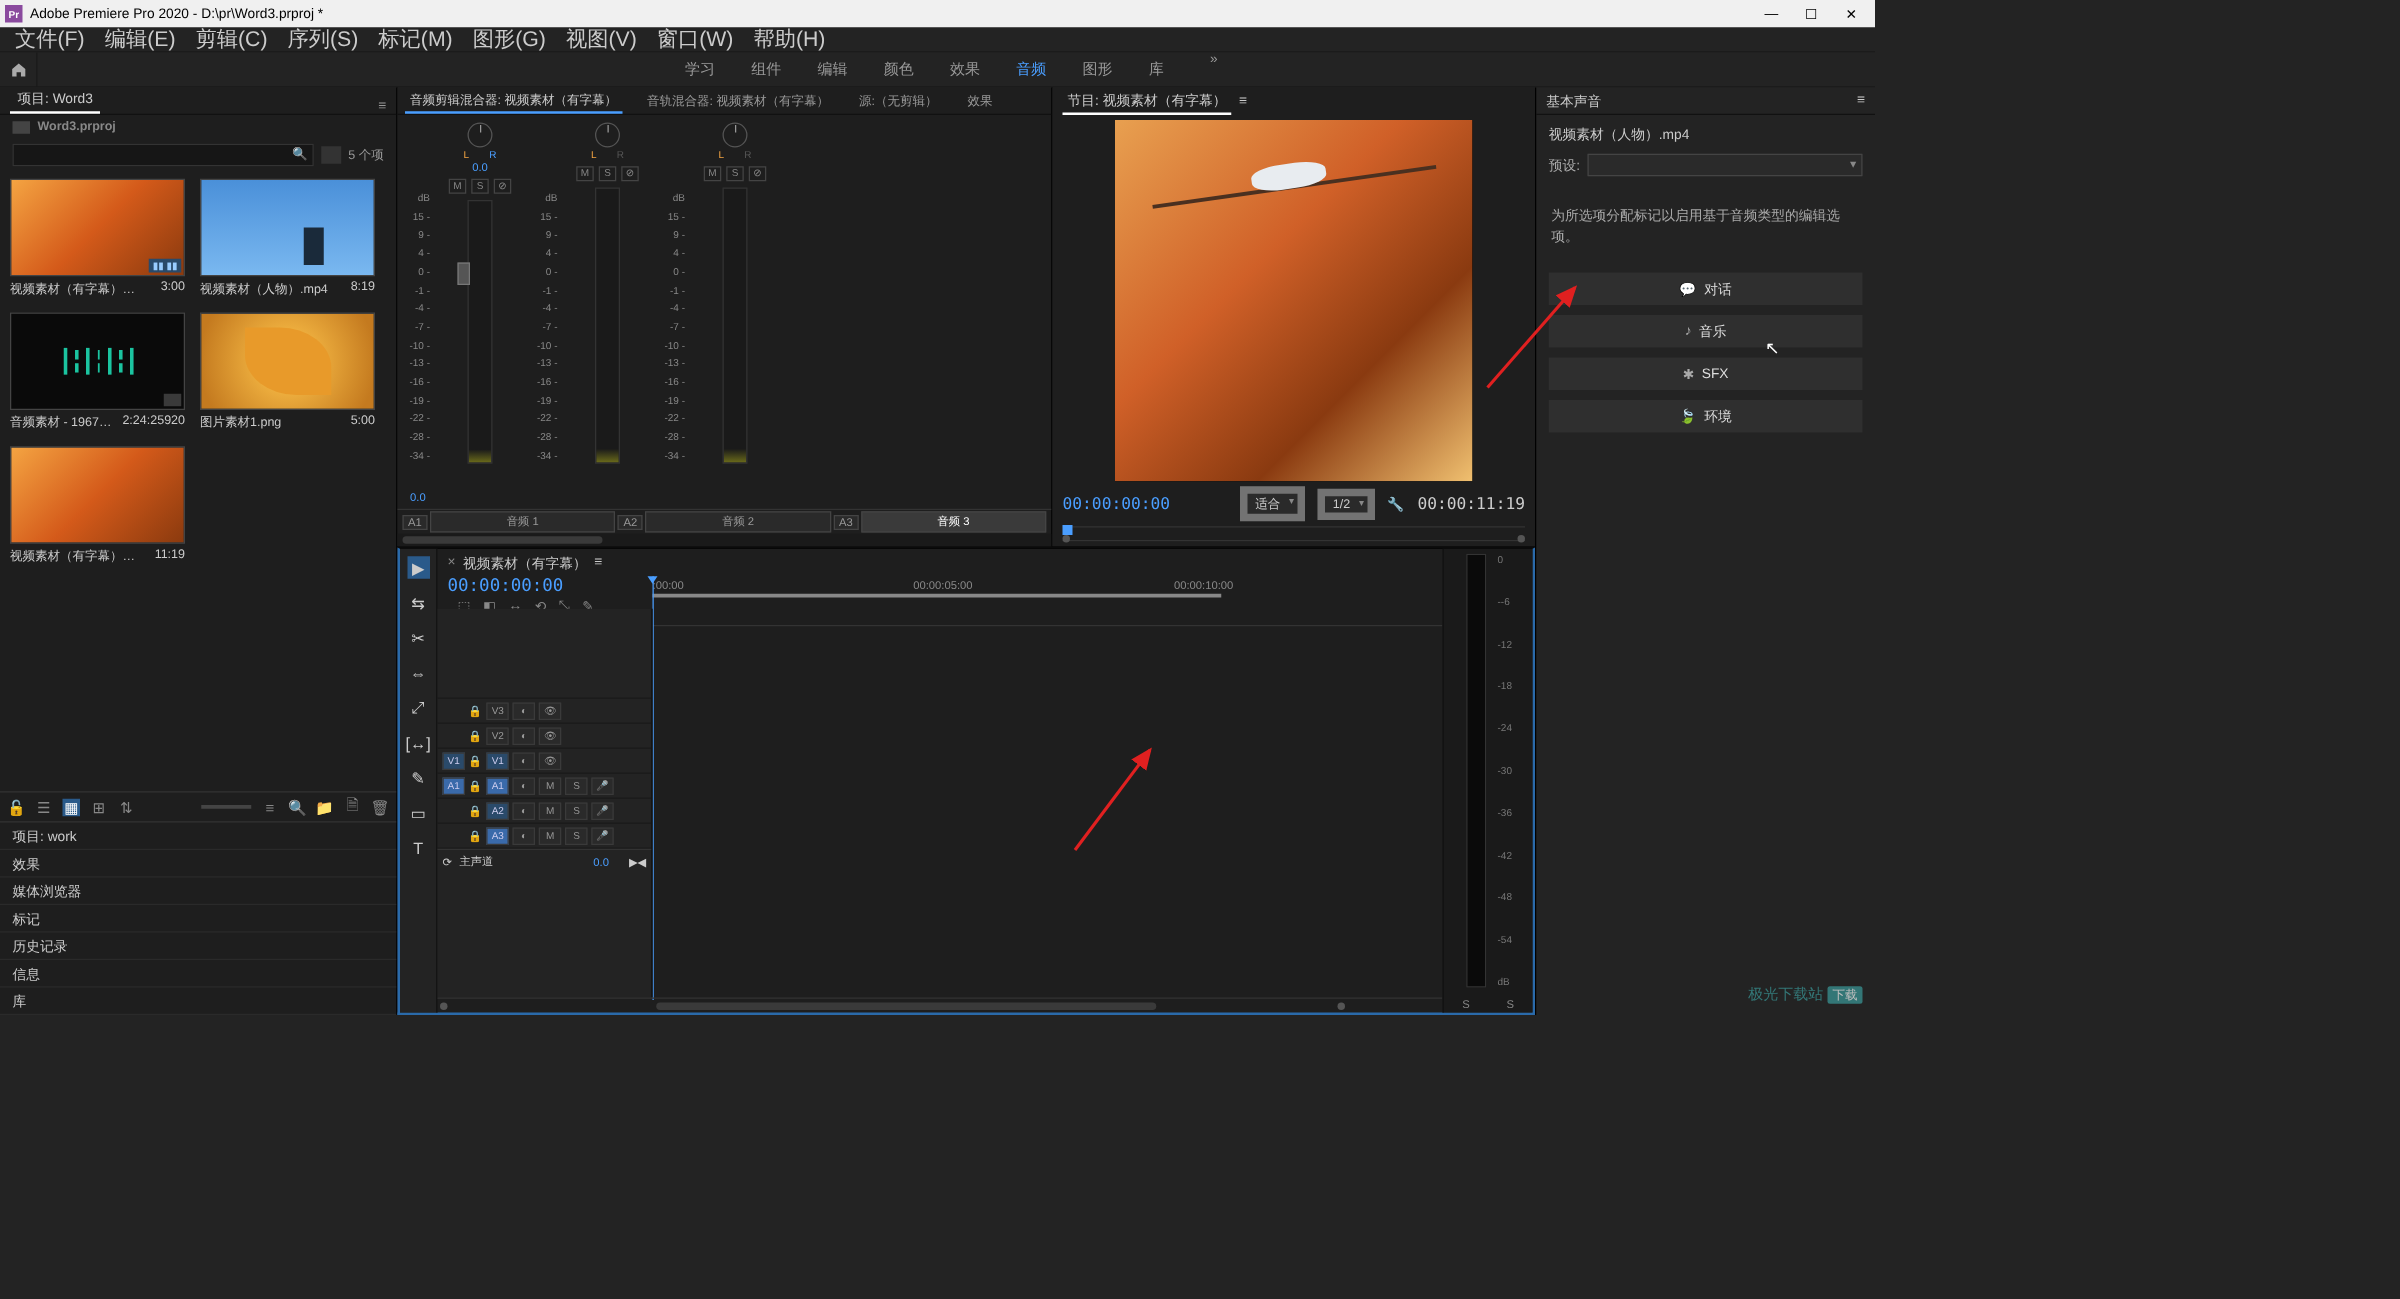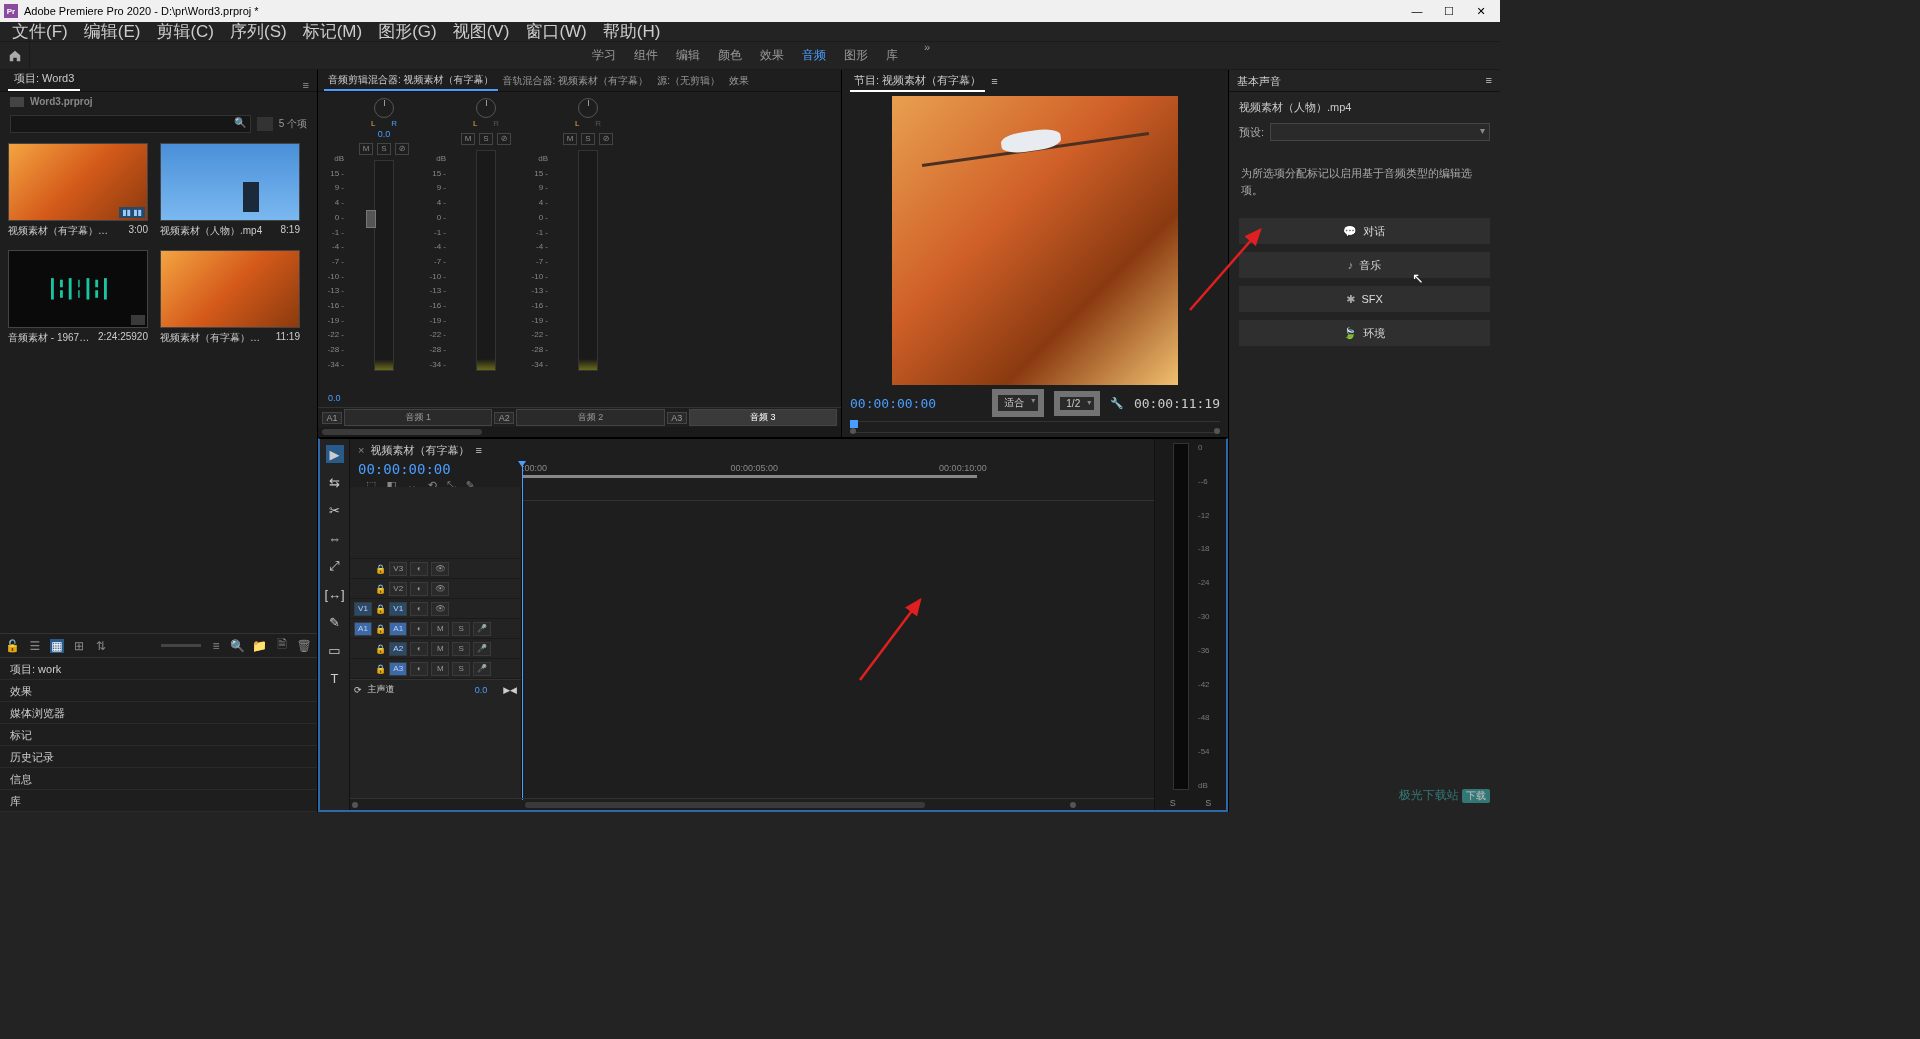--- a/index.html
+++ b/index.html
@@ -13,21 +13,21 @@
 .titlebar .win-btn { width: 14px; text-align: center; cursor: pointer; font-size: 11px; }
 
 
 .menubar { height: 20px; background: #232323; display: flex; align-items: center; padding: 0 6px; gap: 4px; border-bottom: 1px solid #1a1a1a; }
 .menubar .menu-item { padding: 2px 6px; font-size: 17px; color: #ccc; cursor: pointer; }
 
 
 .workspacebar { height: 28px; background: #232323; display: flex; align-items: center; border-bottom: 1px solid #1a1a1a; }
 .home-btn { width: 30px; height: 100%; display: flex; align-items: center; justify-content: center; border-right: 1px solid #1a1a1a; }
 .home-btn svg { width: 14px; height: 14px; fill: #aaa; }
-.workspace-tabs { flex: 1; display: flex; justify-content: center; gap: 10px; }
+.workspace-tabs { flex: 1; display: flex; justify-content: center; gap: 21px; }
 .workspace-tab { font-size: 12px; color: #999; padding: 6px 4px; cursor: pointer; }
 .workspace-tab.active { color: #4a9eff; }
 .workspace-more { padding: 0 12px; color: #999; }
 
 
 .main { display: flex; height: calc(812px - 70px); }
 
 
 .left-panel { width: 318px; background: #1e1e1e; border-right: 1px solid #000; display: flex; flex-direction: column; }
 .panel-tab-row { height: 22px; display: flex; align-items: flex-end; padding: 0 8px; border-bottom: 1px solid #111; }
@@ -65,21 +65,21 @@
 
 .left-tabs { border-top: 1px solid #333; }
 .left-tabrow { height: 22px; padding: 4px 10px; font-size: 11px; color: #ccc; cursor: pointer; border-bottom: 1px solid #2a2a2a; }
 
 
 .center-col { flex: 1; display: flex; flex-direction: column; }
 
 
 .top-row { height: 368px; display: flex; border-bottom: 1px solid #000; }
 .mixer-panel { width: 524px; background: #1e1e1e; border-right: 1px solid #000; display: flex; flex-direction: column; }
-.mixer-tabs { height: 22px; display: flex; align-items: center; padding: 0 6px; gap: 1px; border-bottom: 1px solid #111; font-size: 10px; color: #999; }
+.mixer-tabs { height: 22px; display: flex; align-items: center; padding: 0 6px; gap: 16px; border-bottom: 1px solid #111; font-size: 10px; color: #999; }
 .mixer-tabs .mtab { padding: 2px 4px; }
 .mixer-tabs .mtab.active { color: #ccc; border-bottom: 2px solid #4a9eff; }
 
 .mixer-body { flex: 1; display: flex; padding: 4px; gap: 2px; position: relative; }
 .mixer-scale { width: 22px; font-size: 8px; color: #888; display: flex; flex-direction: column; justify-content: space-between; padding: 58px 0 20px 0; text-align: right; }
 .mixer-channel { width: 76px; display: flex; flex-direction: column; align-items: center; }
 .mixer-knob { width: 20px; height: 20px; border: 1px solid #555; border-radius: 50%; margin-top: 2px; position: relative; }
 .mixer-knob::after { content: ''; position: absolute; top: 1px; left: 50%; width: 1px; height: 6px; background: #999; }
 .mixer-lr { font-size: 8px; color: #4a9eff; display: flex; gap: 16px; margin-top: 1px; }
 .mixer-lr span:first-child { color: #f4a442; }
@@ -285,20 +285,29 @@
         <div class="bin-thumb audio">
             <span class="waveform">┃╏┃╎┃╏┃</span>
             <span class="corner"></span>
           </div>
         <div class="bin-label">
             <span>音频素材 - 1967…</span>
             <span>2:24:25920</span>
           </div>
       </div>
       <div class="bin-item">
+        <div class="bin-thumb leaf">
+            <span class="leafshape"></span>
+          </div>
+        <div class="bin-label">
+            <span>图片素材1.png</span>
+            <span>5:00</span>
+          </div>
+      </div>
+      <div class="bin-item">
         <div class="bin-thumb leaves1"></div>
         <div class="bin-label">
             <span>视频素材（有字幕）…</span>
             <span>11:19</span>
           </div>
       </div>
     </div>
 
     <div class="project-toolbar">
       <span class="pt-btn green">🔓</span>

